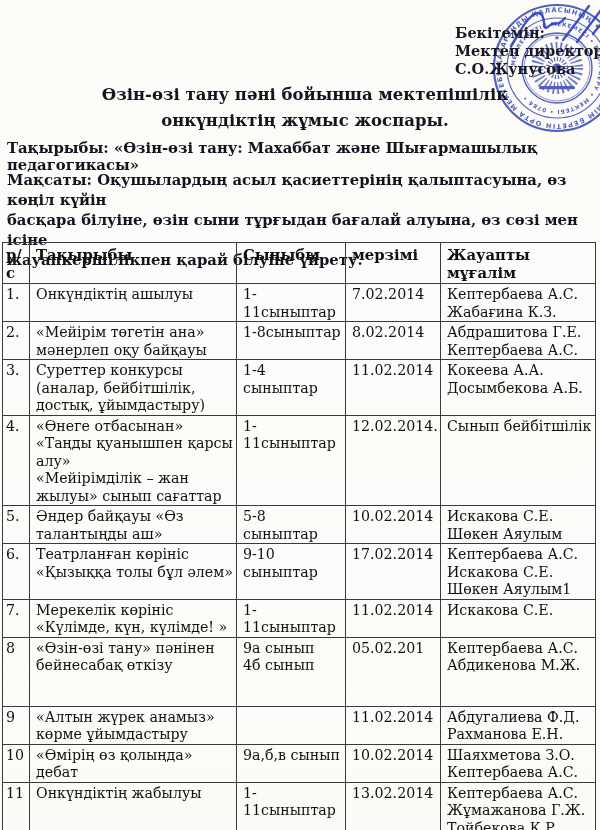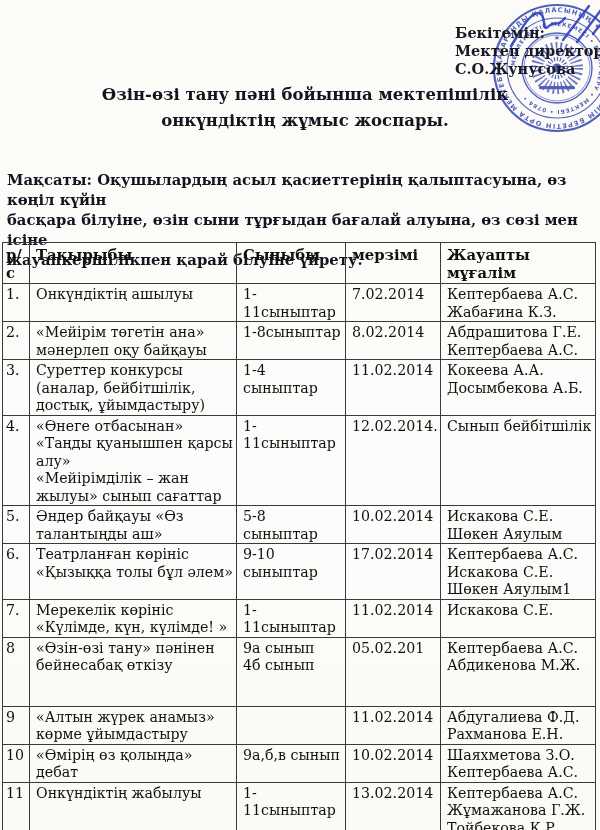--- a/index.html
+++ b/index.html
@@ -120,20 +120,21 @@
     <div>Бекітемін:</div>
     <div>Мектеп директоры</div>
     <div>С.О.Жунусова</div>
   </div>
 
   <div class="title">
     <div>Өзін-өзі тану пәні бойынша мектепішілік</div>
     <div>онкүндіктің жұмыс жоспары.</div>
   </div>
 
+  <div class="topic">Тақырыбы: «Өзін-өзі тану: Махаббат және Шығармашылық педагогикасы»</div>
 
   <div class="goal">Мақсаты: Оқушылардың асыл қасиеттерінің қалыптасуына, өз көңіл күйін
 басқара  білуіне, өзін сыни тұрғыдан бағалай алуына, өз сөзі мен ісіне
 жауапкершілікпен қарай білуіне үйрету.</div>
 
   <table class="plan">
     <colgroup>
       <col class="c1">
         <col class="c2">
         <col class="c3">

